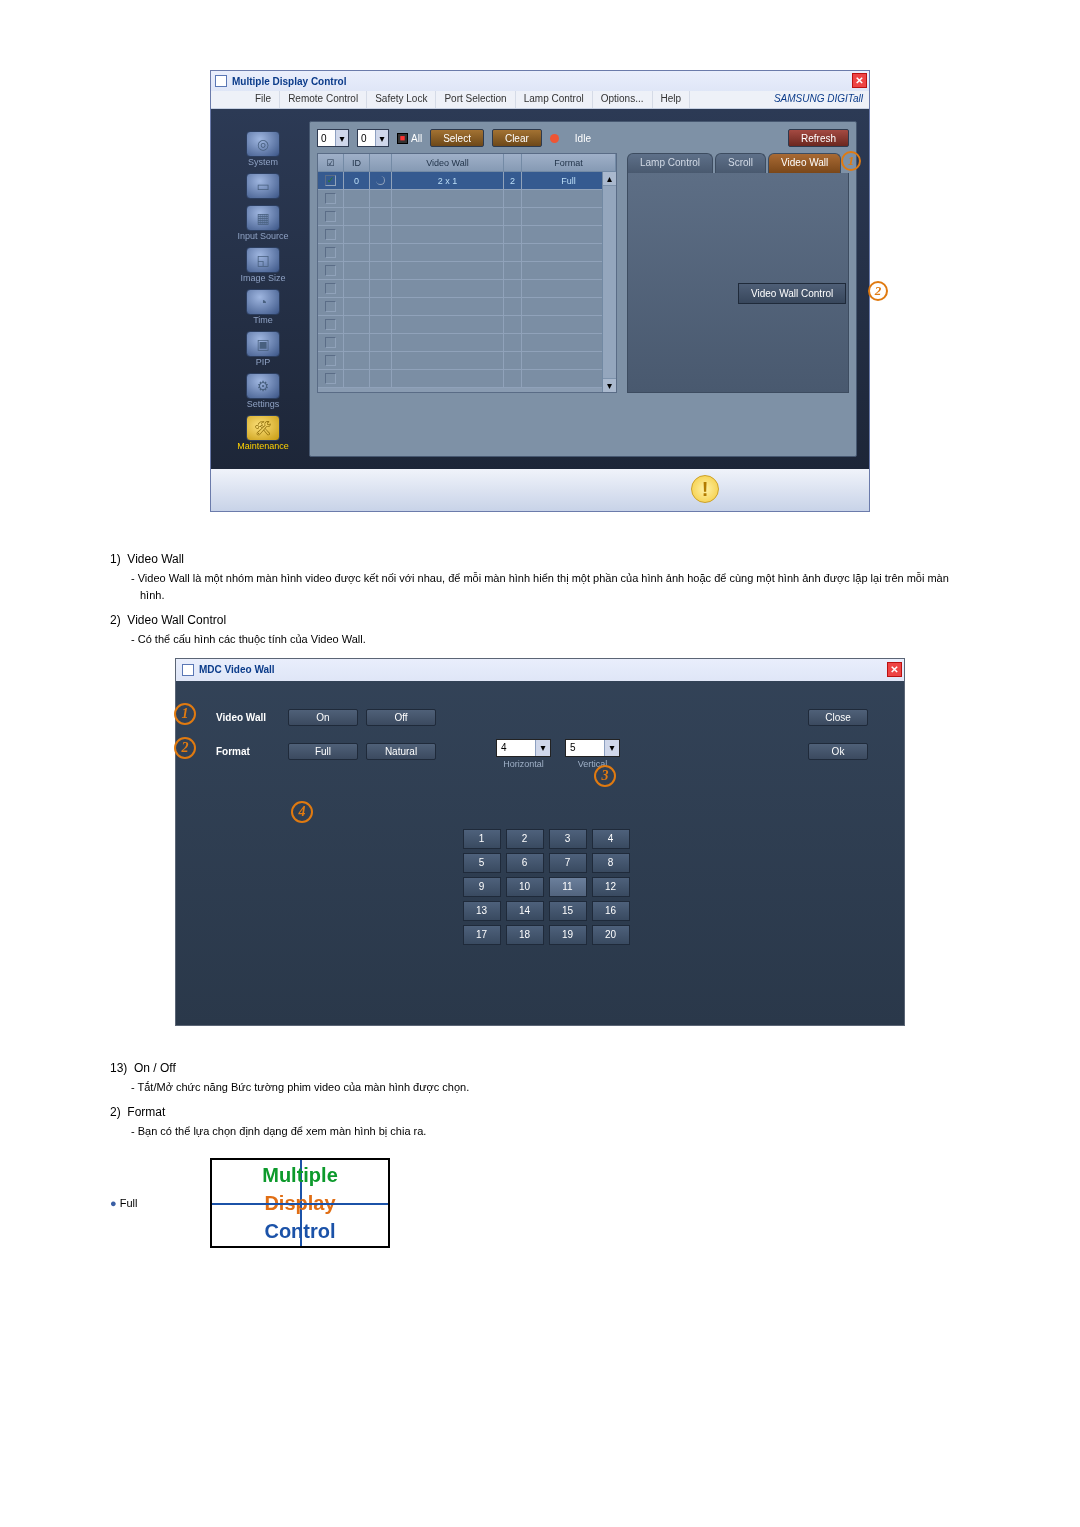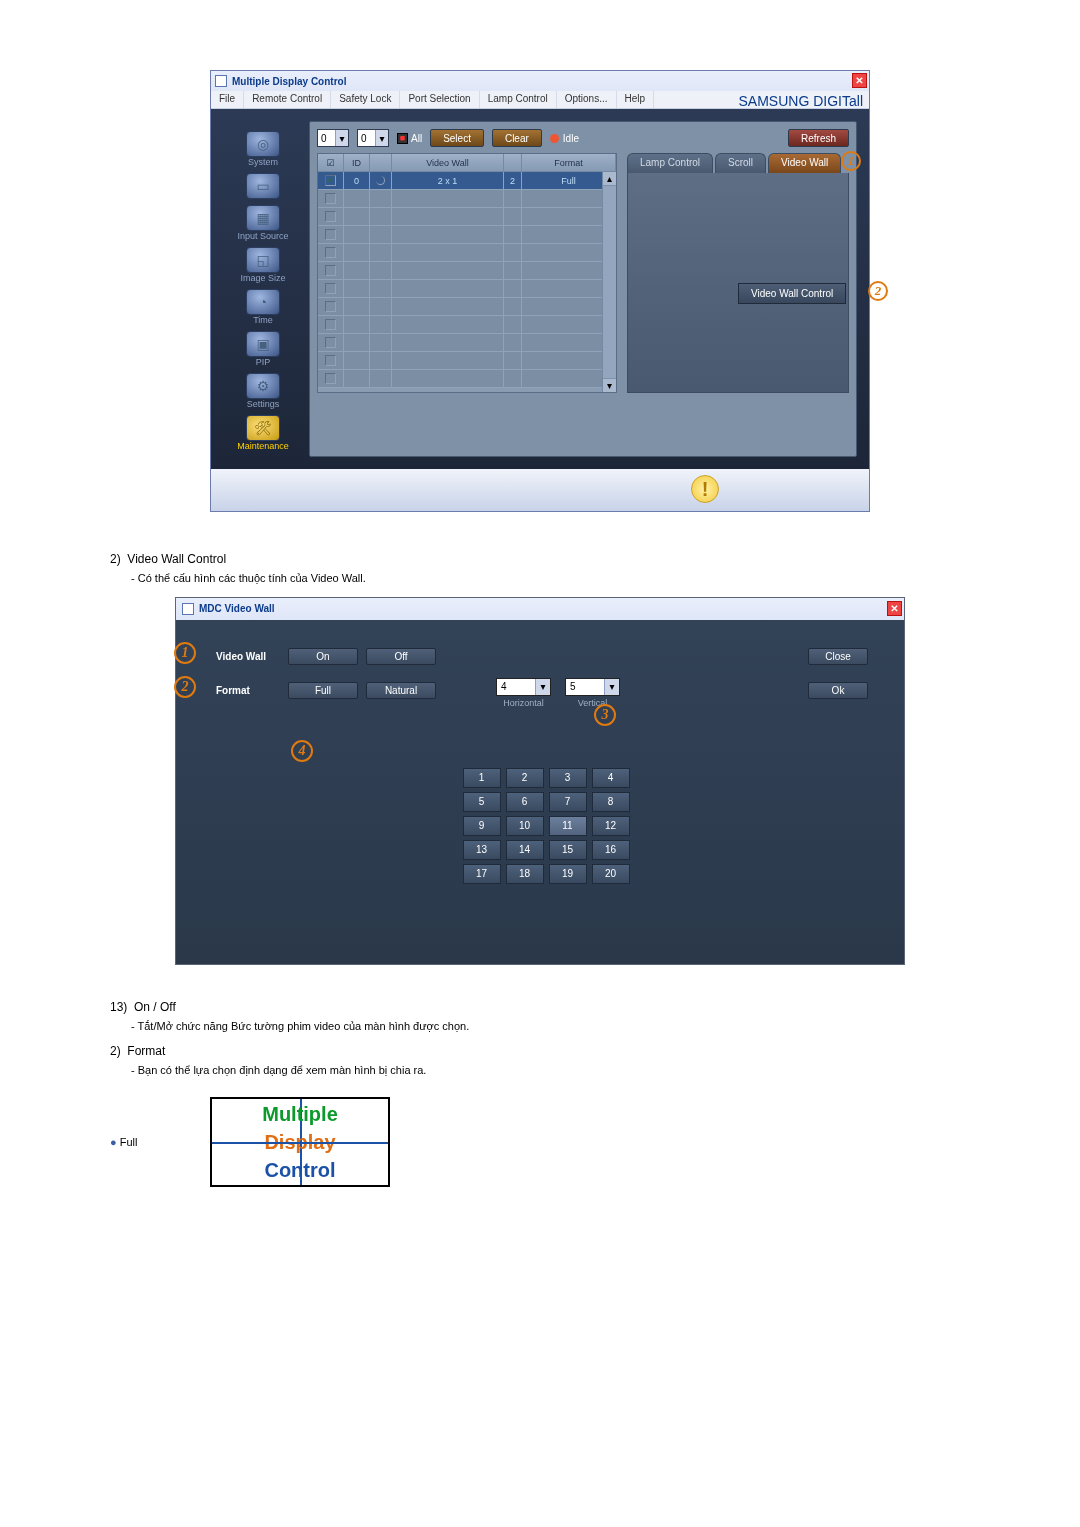--- a/index.html
+++ b/index.html
@@ -43,26 +43,27 @@
   }
   .title-icon {
     width:12px;height:12px;border:1px solid #5a77b5;margin-right:5px;background:#fff;
   }
   .menubar {
     background:#eef1f8;
     border-bottom:1px solid #c6d0e3;
     display:flex;
     height:18px;
     align-items:stretch;
+    padding-left:36px;
   }
   .menubar .mitem {
     padding:2px 8px; color:#333; border-right:1px solid #d5dbe7;
     font-size:10px;
   }
-  .brand { margin-left:auto; color:#0b3b8a; font-size:14px; padding:2px 6px; }
+  .brand { margin-left:auto; color:#0b3b8a; font-size:10px; font-style:italic; padding:2px 6px; }
 
   .app-body {
     display:flex;
     background: linear-gradient(#2c3a55,#1d2638);
     padding: 12px 12px 12px 6px;
     height: 360px;
     position: relative;
   }
   .sidebar {
     width: 92px;
@@ -106,21 +107,21 @@
   .btn {
     border:1px solid #2d3a4e;
     border-radius:2px;
     height:18px; padding:8px 12px;
     color:#fff; font-size:10px;
     display:flex;align-items:center;justify-content:center;
     background:linear-gradient(#6d7f9c,#4a5c7b);
   }
   .btn.orange{background:linear-gradient(#a37232,#6d4819);}
   .btn.red{background:linear-gradient(#a44a42,#6b271f);}
-  .idle { display:flex;align-items:center;gap:4px;color:#fff; }
+  .idle { display:flex;align-items:center;gap:16px;color:#fff; }
   .idle .dot{width:9px;height:9px;border-radius:50%;background:#e53;}
 
   .grid-and-tabs { display:flex; height:240px; }
   .grid-table{
     flex:0 0 300px;
     background:#8a9cb2;
     border:1px solid #5a6c86;
     position:relative;
   }
   .ghdr{display:flex;height:18px;}
@@ -496,20 +497,24 @@
       </div>
     </div>
   </div>
 
   <div class="footer">
     <div class="exclaim">!</div>
   </div>
 </div>
 
 <div class="desc-block">
+  <div class="desc-item">
+    <div class="desc-head"><span>1)</span>&nbsp;&nbsp;<span>Video Wall</span></div>
+    <div class="desc-sub">Video Wall là một nhóm màn hình video được kết nối với nhau, để mỗi màn hình hiển thị một phần của hình ảnh hoặc để cùng một hình ảnh được lặp lại trên mỗi màn hình.</div>
+  </div>
   <div class="desc-item">
     <div class="desc-head"><span>2)</span>&nbsp;&nbsp;<span>Video Wall Control</span></div>
     <div class="desc-sub">Có thể cấu hình các thuộc tính của Video Wall.</div>
   </div>
 </div>
 
 <div class="dialog">
   <div class="dtitlebar">
     <div class="title-icon"></div>
     <span>MDC Video Wall</span>

